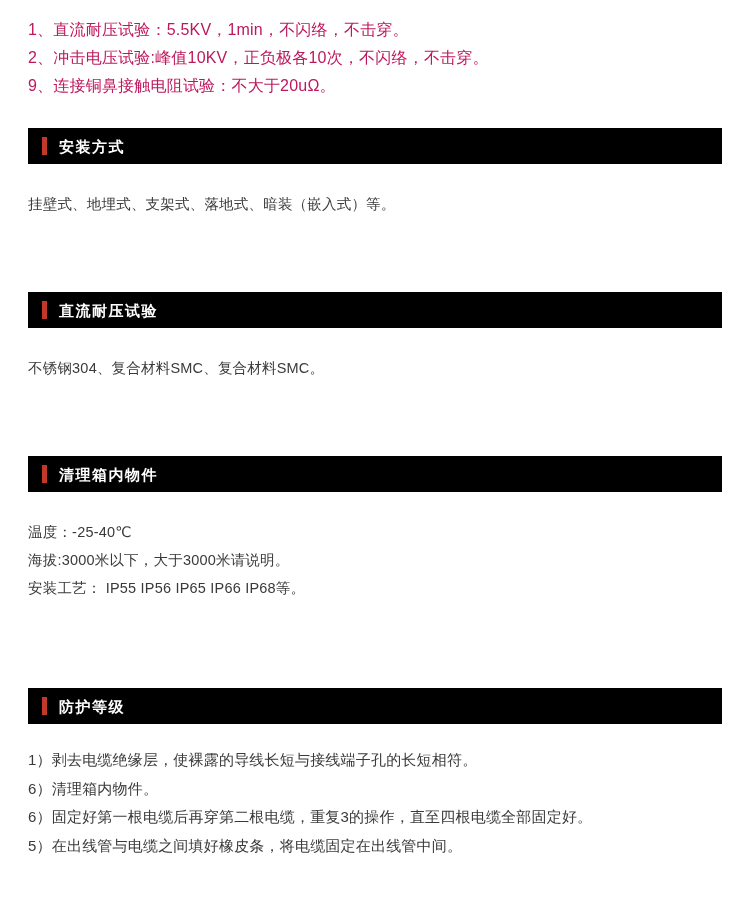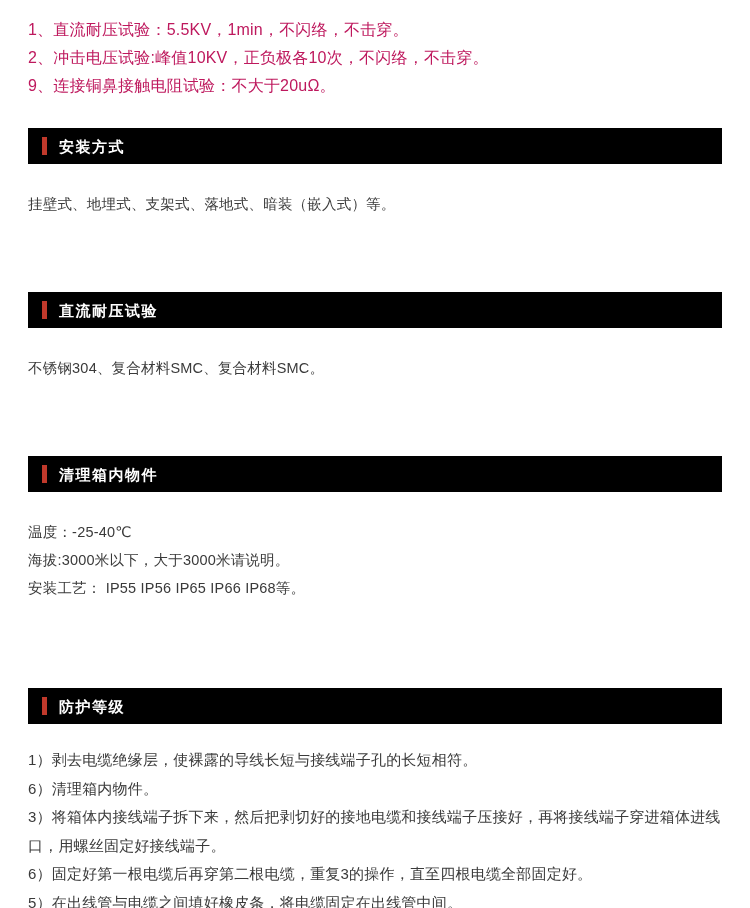--- a/index.html
+++ b/index.html
@@ -135,19 +135,18 @@
   <div style="height:86px"></div>
 
   <div class="sec-bar">
     <span class="accent"></span>
     <span class="sec-title">防护等级</span>
   </div>
   <div style="height:22px"></div>
   <ul class="steps">
     <li>1）剥去电缆绝缘层，使裸露的导线长短与接线端子孔的长短相符。</li>
     <li>6）清理箱内物件。</li>
-    <li>3）将箱体内接线端子拆下来，然后把剥切好的接地电缆和接线端子压接好，再将接线端子穿进箱体进线口，用螺丝固定好接线端子。</li>
     <li>6）固定好第一根电缆后再穿第二根电缆，重复3的操作，直至四根电缆全部固定好。</li>
     <li>5）在出线管与电缆之间填好橡皮条，将电缆固定在出线管中间。</li>
 
   </ul>
 
 </div>
 
 </body></html>

